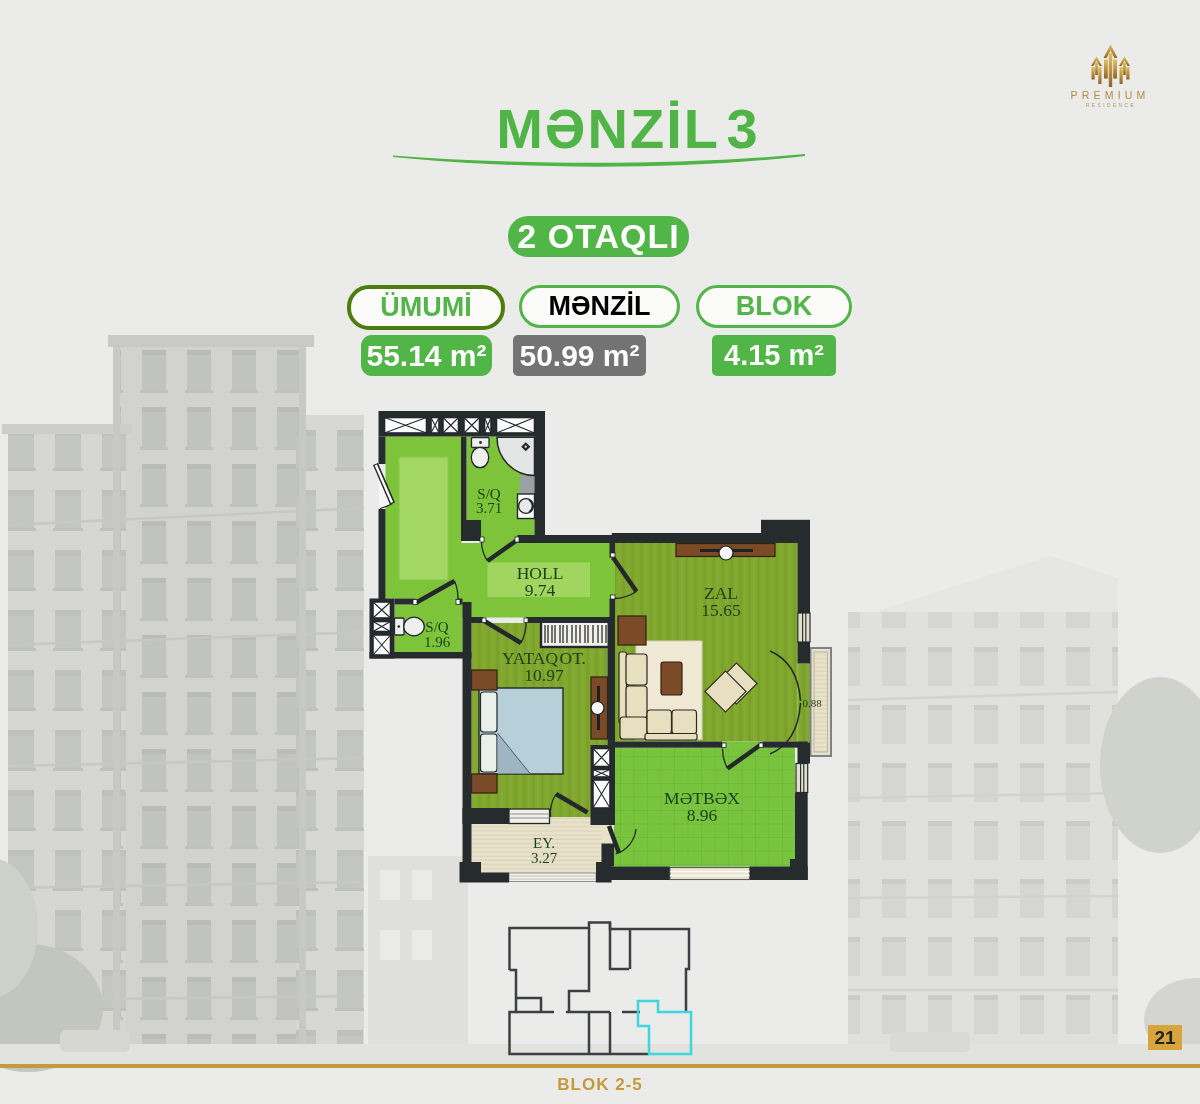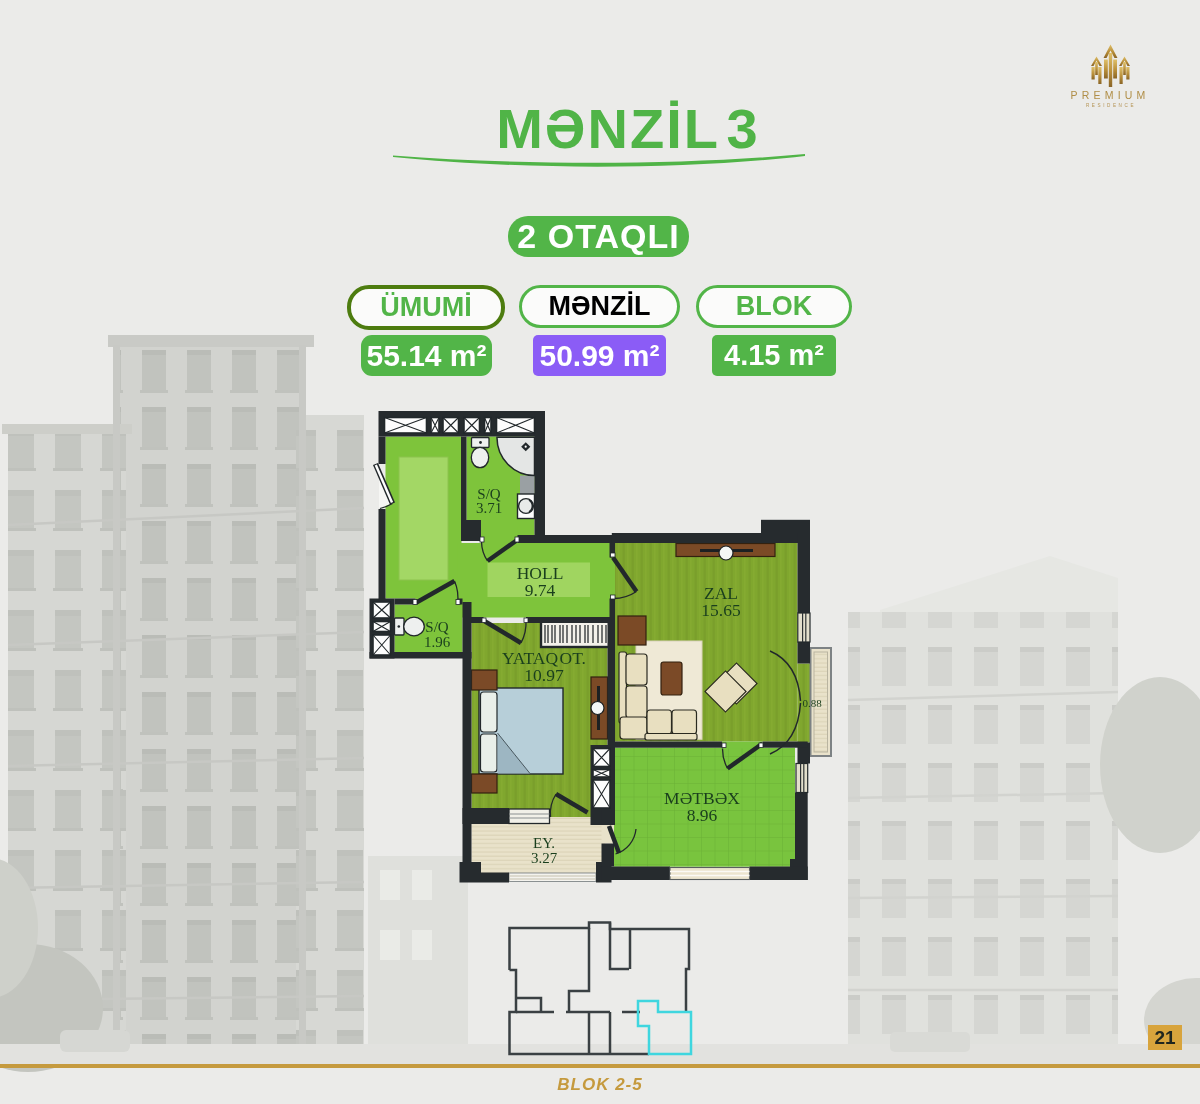--- a/index.html
+++ b/index.html
@@ -98,21 +98,21 @@
      display:flex;align-items:center;justify-content:center;">ÜMUMİ</div>
 
 <div class="abs" style="left:361px;top:335px;width:131px;height:41px;background:#52b548;
      border-radius:11px;color:#fff;font-size:30px;font-weight:bold;
      display:flex;align-items:center;justify-content:center;">55.14 m²</div>
 
 <div class="abs" style="left:519px;top:285px;width:155px;height:37px;border:3px solid #52b548;
      border-radius:22px;background:#fbfbfa;color:#000000;font-size:27px;font-weight:bold;
      display:flex;align-items:center;justify-content:center;">MƏNZİL</div>
 
-<div class="abs" style="left:533px;top:335px;width:133px;height:41px;background:#8b5cf6;
+<div class="abs" style="left:513px;top:335px;width:133px;height:41px;background:#737373;
      border-radius:5px;color:#fff;font-size:30px;font-weight:bold;
      display:flex;align-items:center;justify-content:center;">50.99 m²</div>
 
 <div class="abs" style="left:696px;top:285px;width:150px;height:37px;border:3px solid #52b548;
      border-radius:22px;background:#fbfbfa;color:#52b548;font-size:27px;font-weight:bold;
      display:flex;align-items:center;justify-content:center;">BLOK</div>
 
 <div class="abs" style="left:712px;top:335px;width:124px;height:41px;background:#52b548;
      border-radius:5px;color:#fff;font-size:29px;font-weight:bold;
      display:flex;align-items:center;justify-content:center;">4.15 m²</div>
@@ -142,21 +142,21 @@
   <rect x="71.3" y="32" width="3.2" height="12.5"></rect>
   <rect x="68.2" y="27" width="2.6" height="13"></rect>
   </g>
   <text x="55" y="64" text-anchor="middle" font-family="Liberation Sans, sans-serif" font-size="10.5" letter-spacing="4.2" fill="#b08e47">PREMIUM</text>
   <text x="56" y="72" text-anchor="middle" font-family="Liberation Sans, sans-serif" font-size="4.6" letter-spacing="2.6" fill="#b59455">RESIDENCE</text>
 </svg>
 
 <div class="abs" style="left:0;top:1064px;width:1200px;height:3.5px;background:#c59a3e;"></div>
 
 <div class="abs" style="left:0;top:1075px;width:1200px;text-align:center;font-size:17px;
-     font-weight:bold;letter-spacing:1px;color:#c59a3e;font-style:italic;">BLOK 2-5</div>
+     font-weight:bold;letter-spacing:1px;color:#c59a3e;">BLOK 2-5</div>
 
 <div class="abs" style="left:1148px;top:1025px;width:34px;height:25px;background:#d8a43c;
      color:#20261f;font-size:19px;font-weight:bold;display:flex;align-items:center;
      justify-content:center;">21</div>
 
 <svg class="abs" style="left:0;top:0" width="1200" height="1104" viewBox="0 0 1200 1104">
 <defs>
   <pattern id="eystripe" width="5" height="4.2" patternUnits="userSpaceOnUse">
     <rect width="5" height="4.2" fill="#e9e2ca"></rect>
     <rect y="3" width="5" height="1.2" fill="#dcd4b9"></rect>

